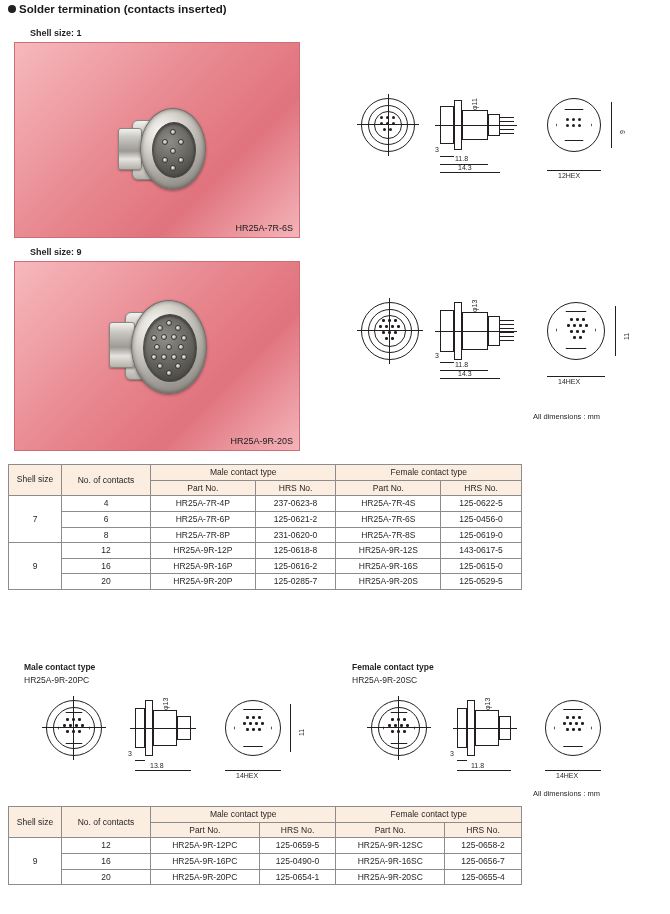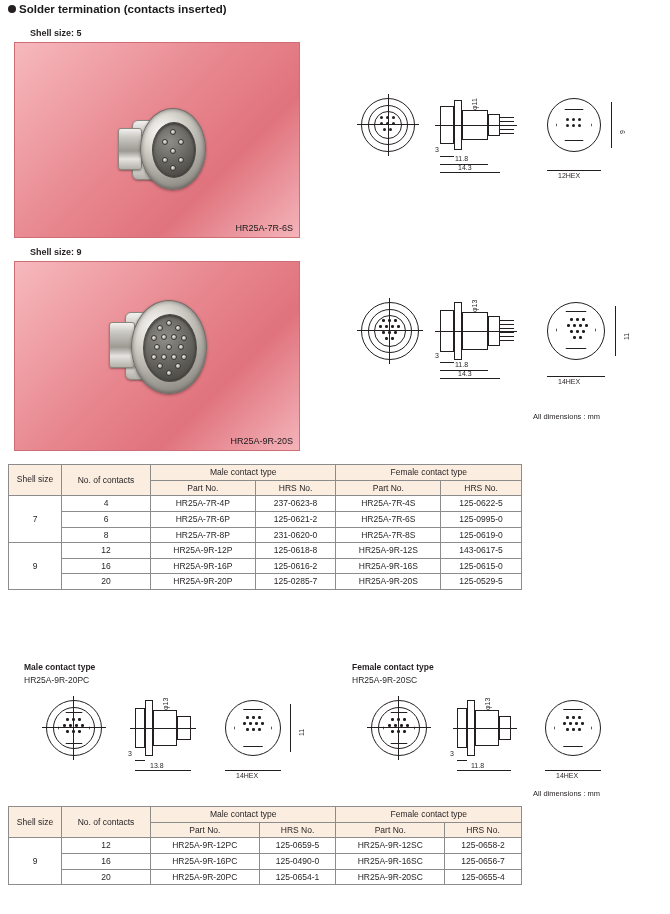--- a/index.html
+++ b/index.html
@@ -177,21 +177,21 @@
 </style>
 </head>
 <body>
 
 <div class="page">
 
   <div class="sec-head" style="left:8px; top:3px;">
     <span class="bullet"></span><span>Solder termination (contacts inserted)</span>
   </div>
 
-  <div class="photo-label" style="left:30px; top:28px;">Shell size: 5</div>
+  <div class="photo-label" style="left:30px; top:28px;">Shell size: 1</div>
 
   <div class="photo" style="left:14px; top:42px; width:284px; height:194px;">
     <div class="conn" style="left:95px; top:55px; width:110px; height:100px;">
       <div class="flange" style="left:22px; top:22px; width:62px; height:58px; border-radius:6px;"></div>
       <div class="flange" style="left:8px; top:30px; width:22px; height:40px; border-radius:3px;"></div>
       <div class="barrel" style="left:30px; top:10px; width:64px; height:80px;"></div>
       <div class="face" style="left:42px; top:24px; width:42px; height:54px;">
         <div class="pinhole" style="left:17px; top:6px;"></div>
         <div class="pinhole" style="left:9px; top:16px;"></div>
         <div class="pinhole" style="left:25px; top:16px;"></div>
@@ -366,21 +366,21 @@
         <td>HR25A-7R-4P</td>
         <td>237-0623-8</td>
         <td>HR25A-7R-4S</td>
         <td>125-0622-5</td>
       </tr>
       <tr>
         <td>6</td>
         <td>HR25A-7R-6P</td>
         <td>125-0621-2</td>
         <td>HR25A-7R-6S</td>
-        <td>125-0995-0</td>
+        <td>125-0456-0</td>
       </tr>
       <tr>
         <td>8</td>
         <td>HR25A-7R-8P</td>
         <td>231-0620-0</td>
         <td>HR25A-7R-8S</td>
         <td>125-0619-0</td>
       </tr>
       <tr>
         <td class="shell" rowspan="3">9</td>

